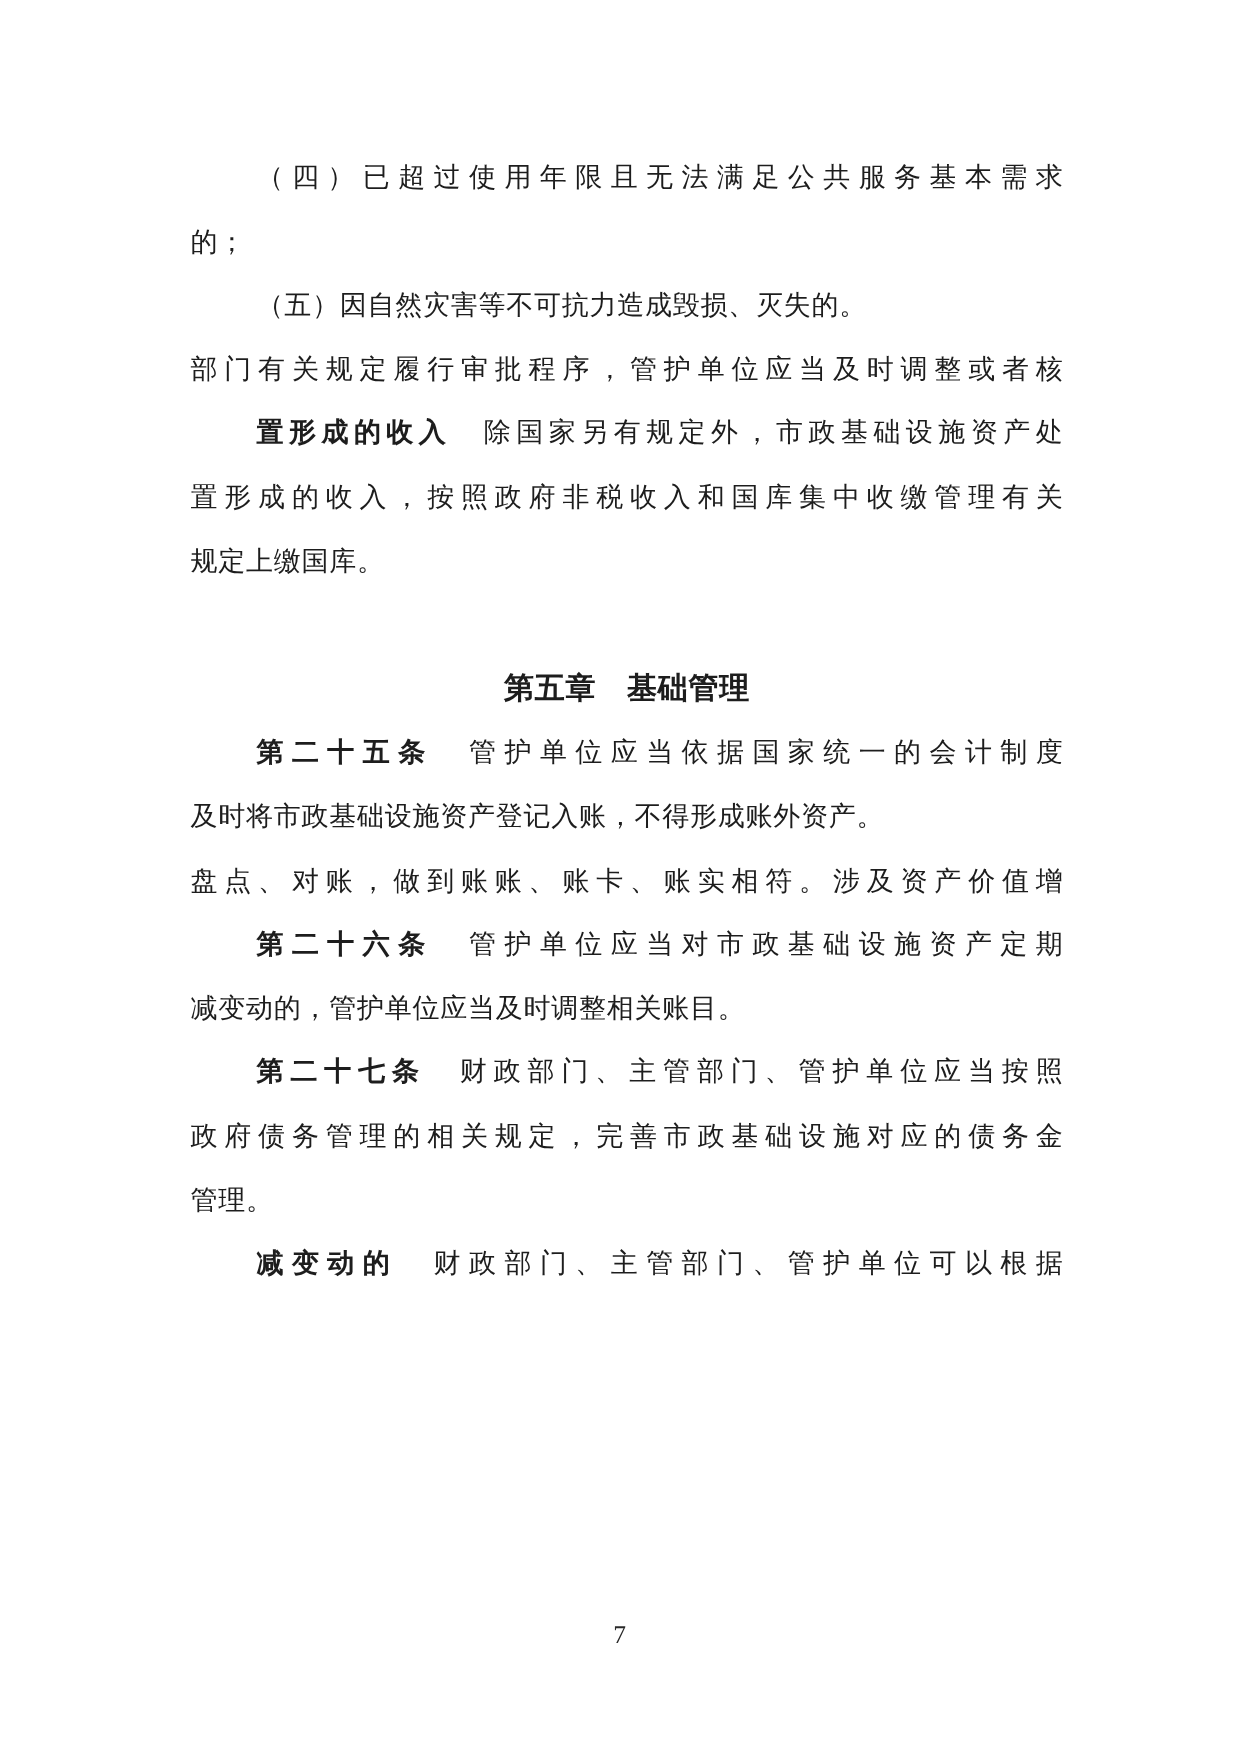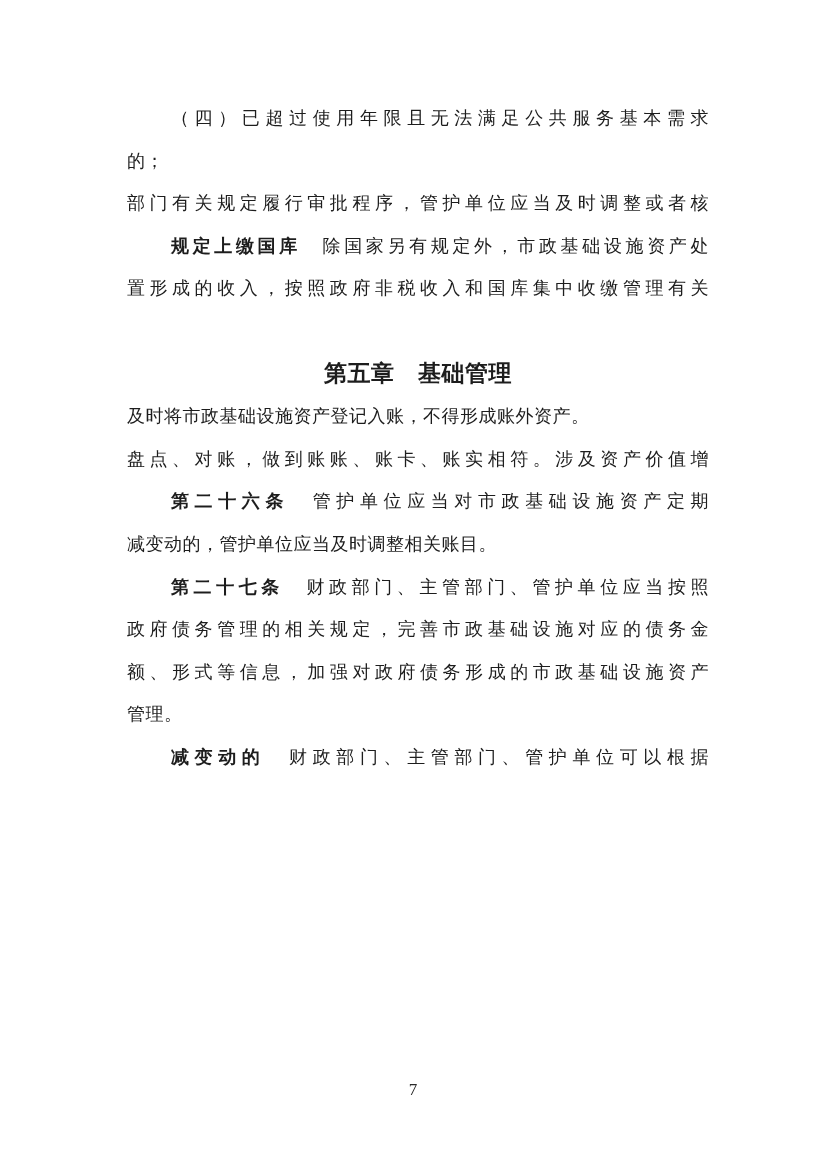--- a/index.html
+++ b/index.html
@@ -33,21 +33,21 @@
     text-align-last: justify;
     text-justify: inter-character;
   }
   .line.indent {
     text-indent: 44px;
   }
   .line.heading {
     text-align: center;
     text-align-last: center;
     font-weight: bold;
-    font-size: 23px;
+    font-size: 20px;
     text-indent: 0;
   }
   .line.spacer {
     height: 42.6px;
   }
   .seg-bold {
     font-weight: bold;
   }
   .page-footer {
     position: absolute;
@@ -60,31 +60,33 @@
     color: #2a2a2a;
   }
 </style>
 </head>
 <body>
 
 <div class="page">
   <main class="text-block" id="text-block">
       <div class="line indent justify"><span>（四）已超过使用年限且无法满足公共服务基本需求</span></div>
       <div class="line"><span>的；</span></div>
+      <div class="line indent"><span>（五）因自然灾害等不可抗力造成毁损、灭失的。</span></div>
       <div class="line justify"><span>部门有关规定履行审批程序，管护单位应当及时调整或者核</span></div>
-      <div class="line indent justify"><span class="seg-bold">规定上缴国库</span><span>　除国家另有规定外，市政基础设施资产处</span></div>
+      <div class="line indent justify"><span class="seg-bold">置形成的收入</span><span>　除国家另有规定外，市政基础设施资产处</span></div>
       <div class="line justify"><span>置形成的收入，按照政府非税收入和国库集中收缴管理有关</span></div>
+      <div class="line"><span>规定上缴国库。</span></div>
       <div class="line spacer"></div>
       <div class="line heading"><span class="seg-bold">第五章　基础管理</span></div>
+      <div class="line indent justify"><span class="seg-bold">第二十五条</span><span>　管护单位应当依据国家统一的会计制度</span></div>
       <div class="line"><span>及时将市政基础设施资产登记入账，不得形成账外资产。</span></div>
       <div class="line justify"><span>盘点、对账，做到账账、账卡、账实相符。涉及资产价值增</span></div>
       <div class="line indent justify"><span class="seg-bold">第二十六条</span><span>　管护单位应当对市政基础设施资产定期</span></div>
       <div class="line"><span>减变动的，管护单位应当及时调整相关账目。</span></div>
       <div class="line indent justify"><span class="seg-bold">第二十七条</span><span>　财政部门、主管部门、管护单位应当按照</span></div>
       <div class="line justify"><span>政府债务管理的相关规定，完善市政基础设施对应的债务金</span></div>
-      <div class="line justify"><span>额、形式等信息，加强对政府债务形成的市政基础设施资产</span></div>
       <div class="line"><span>管理。</span></div>
       <div class="line indent justify"><span class="seg-bold">减变动的</span><span>　财政部门、主管部门、管护单位可以根据</span></div>
     </main>
   <footer class="page-footer">
     <span>7</span>
   </footer>
 </div>
 
 </body></html>

